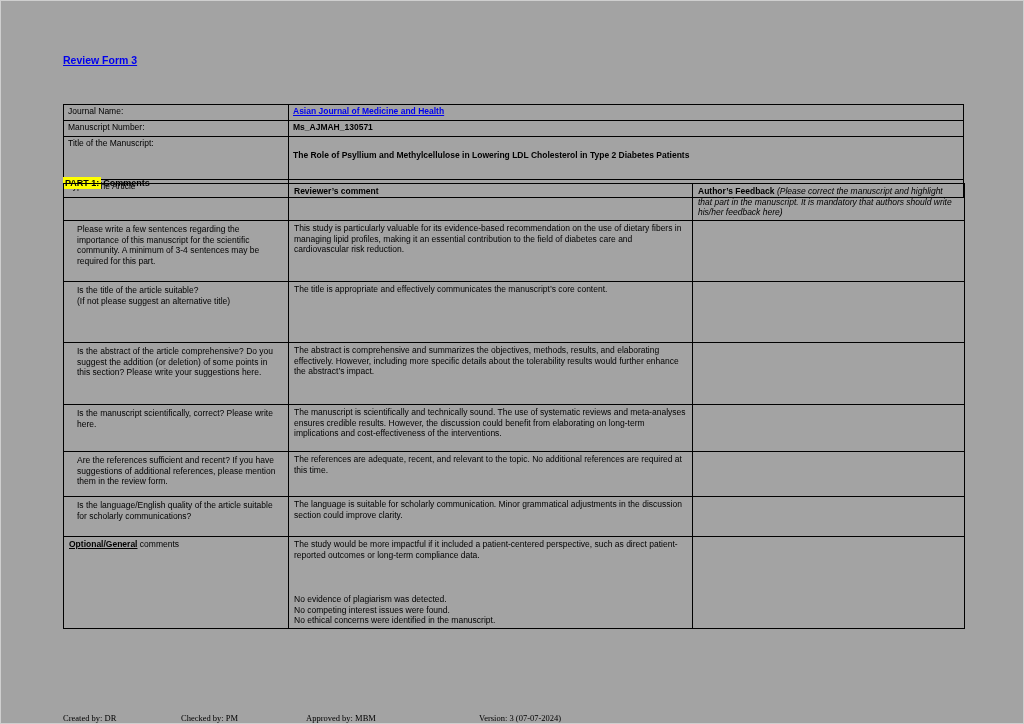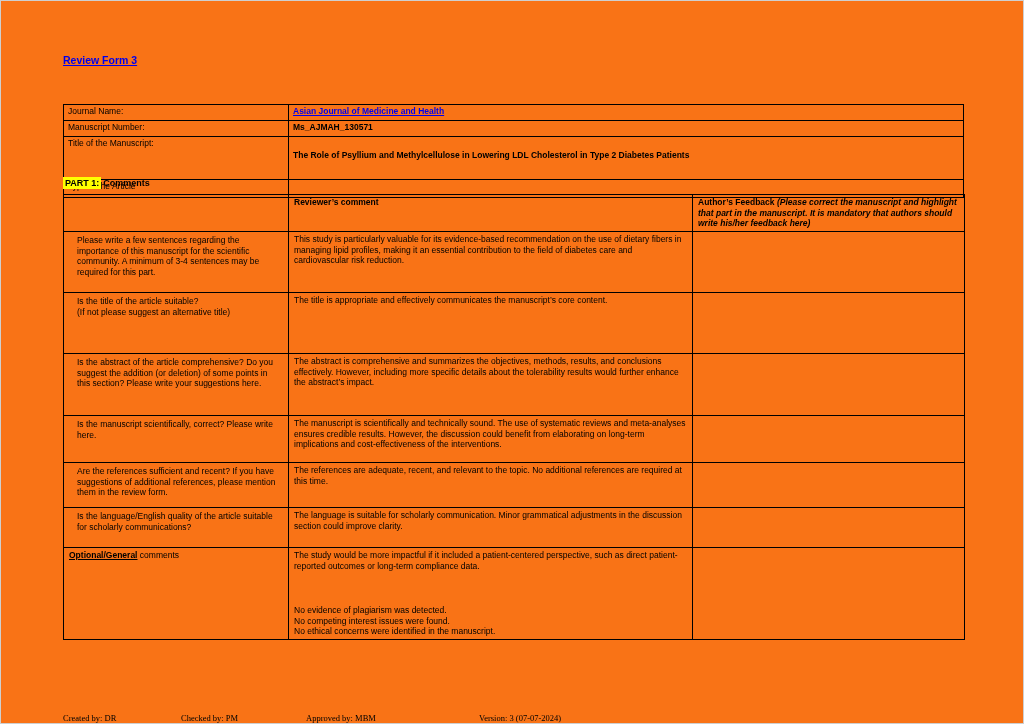--- a/index.html
+++ b/index.html
@@ -1,47 +1,47 @@
 <!DOCTYPE html>
 <html><head>
 <meta charset="utf-8">
 <style>
   html,body{margin:0;padding:0;}
   body{width:1024px;height:724px;background:#ffffff;font-family:"Liberation Sans",sans-serif;color:#000;}
-  .page{position:relative;width:1022px;height:722px;background:#f97316;border:1px solid #cfcfcf;overflow:hidden;}
+  .page{position:relative;width:1022px;height:722px;background:#a3a3a3;border:1px solid #cfcfcf;overflow:hidden;}
 
   .form-title{position:absolute;top:53px;left:62px;font-size:10.5px;font-weight:bold;color:#0000EE;text-decoration:underline;}
 
   table{border-collapse:collapse;table-layout:fixed;}
   td{border:1px solid #000;vertical-align:top;line-height:1.25;}
 
   .header-table{position:absolute;top:91px;left:62px;width:901px;margin-top:12px;}
   .header-table td{font-size:8.5px;padding:1px 4px;}
   .header-table .c1{width:225px;}
   .bold{font-weight:bold;}
   .journal-link{color:#0000EE;font-weight:bold;text-decoration:underline;cursor:pointer;}
   .hr-journal td,.hr-number td{height:13px;}
   .hr-title td{height:28px;}
   .hr-title .t-value{padding-top:13px;border-radius:8px;}
   .hr-type td{height:15px;}
 
   .part1-line{position:absolute;top:177px;left:62px;font-size:9px;font-weight:bold;}
   .part1-label{background:#FFFF00;padding:1px 2px;}
   .part1-text{margin-left:2px;}
 
-  .comments-table{position:absolute;top:193px;left:62px;width:901px;}
+  .comments-table{position:absolute;top:182px;left:62px;width:901px;}
   .comments-table td{font-size:8.5px;padding:2px 5px;}
   .comments-table .cc1{width:225px;}
   .comments-table .cc2{width:404px;}
   .comments-table .cc3{width:272px;}
   .q-cell{font-weight:normal;padding:3px 8px 3px 13px !important;white-space:pre-line;}
   .optional-cell{font-weight:normal;padding:2px 5px !important;white-space:normal;}
   .u{text-decoration:underline;font-weight:bold;}
   .ch-cell{font-weight:bold;}
-  .note{font-weight:bold;font-style:italic;}
+  .note{font-weight:normal;font-style:italic;}
   .notes{margin-top:34px;}
   .comments-table tr:nth-child(1) td{height:30px;}
   .comments-table tr:nth-child(2) td{height:54px;}
   .comments-table tr:nth-child(3) td{height:54px;}
   .comments-table tr:nth-child(4) td{height:55px;}
   .comments-table tr:nth-child(5) td{height:40px;}
   .comments-table tr:nth-child(6) td{height:38px;}
   .comments-table tr:nth-child(7) td{height:33px;}
   .comments-table tr:nth-child(8) td{height:77px;}
 
@@ -106,21 +106,21 @@
 
       <tr>
         <td class="q-cell">Is the title of the article suitable?
 (If not please suggest an alternative title)</td>
         <td>The title is appropriate and effectively communicates the manuscript’s core content.</td>
         <td></td>
       </tr>
 
       <tr>
         <td class="q-cell">Is the abstract of the article comprehensive? Do you suggest the addition (or deletion) of some points in this section? Please write your suggestions here.</td>
-        <td>The abstract is comprehensive and summarizes the objectives, methods, results, and conclusions effectively. However, including more specific details about the tolerability results would further enhance the abstract’s impact.</td>
+        <td>The abstract is comprehensive and summarizes the objectives, methods, results, and elaborating effectively. However, including more specific details about the tolerability results would further enhance the abstract’s impact.</td>
         <td></td>
       </tr>
 
       <tr>
         <td class="q-cell">Is the manuscript scientifically, correct? Please write here.</td>
         <td>The manuscript is scientifically and technically sound. The use of systematic reviews and meta-analyses ensures credible results. However, the discussion could benefit from elaborating on long-term implications and cost-effectiveness of the interventions.</td>
         <td></td>
       </tr>
 
       <tr>

